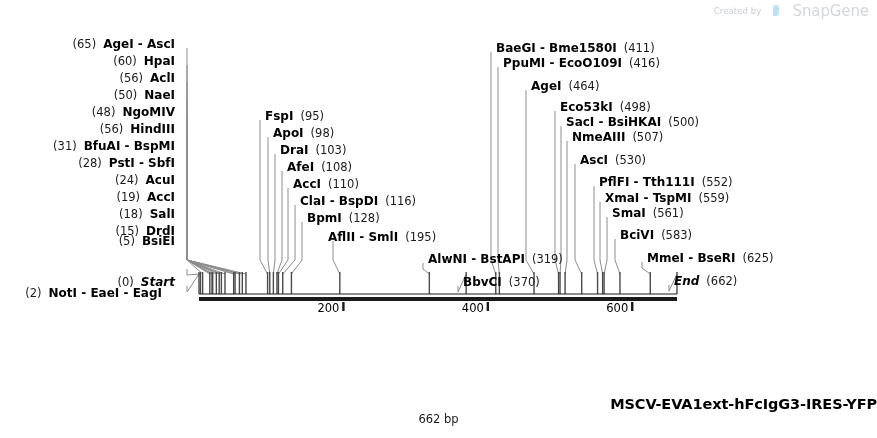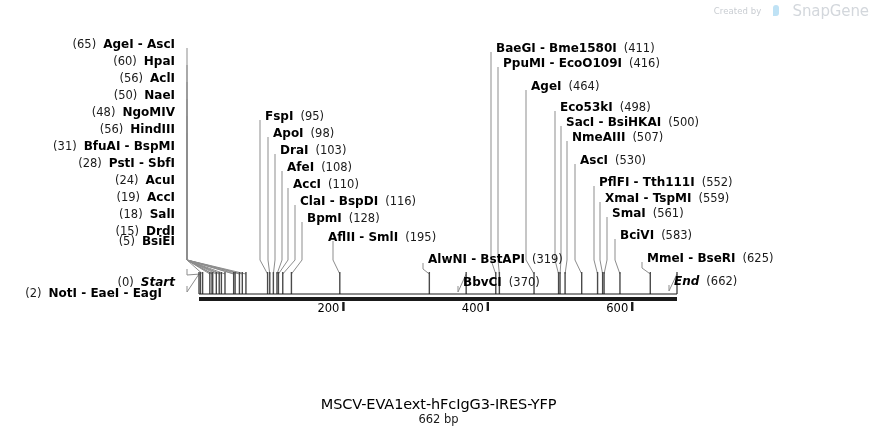--- a/index.html
+++ b/index.html
@@ -86,23 +86,24 @@
   
   .title-block {
     position: absolute;
     left: 0;
     top: 396px;
     width: 877px;
     text-align: center;
   }
   .map-title {
     font-size: 14.5px;
-    font-weight: normal;
+    font-weight: bold;
     letter-spacing: -0.1px;
     color: #000;
+    text-align: right;
   }
   .map-length {
     font-size: 11.5px;
     color: #1a1a1a;
   }
 
   
   .leader { stroke: #8d8d8d; stroke-width: 1; fill: none; }
   .tick { stroke: #4a4a4a; stroke-width: 1.4; }
   .ruler-bar { fill: #1a1a1a; }

